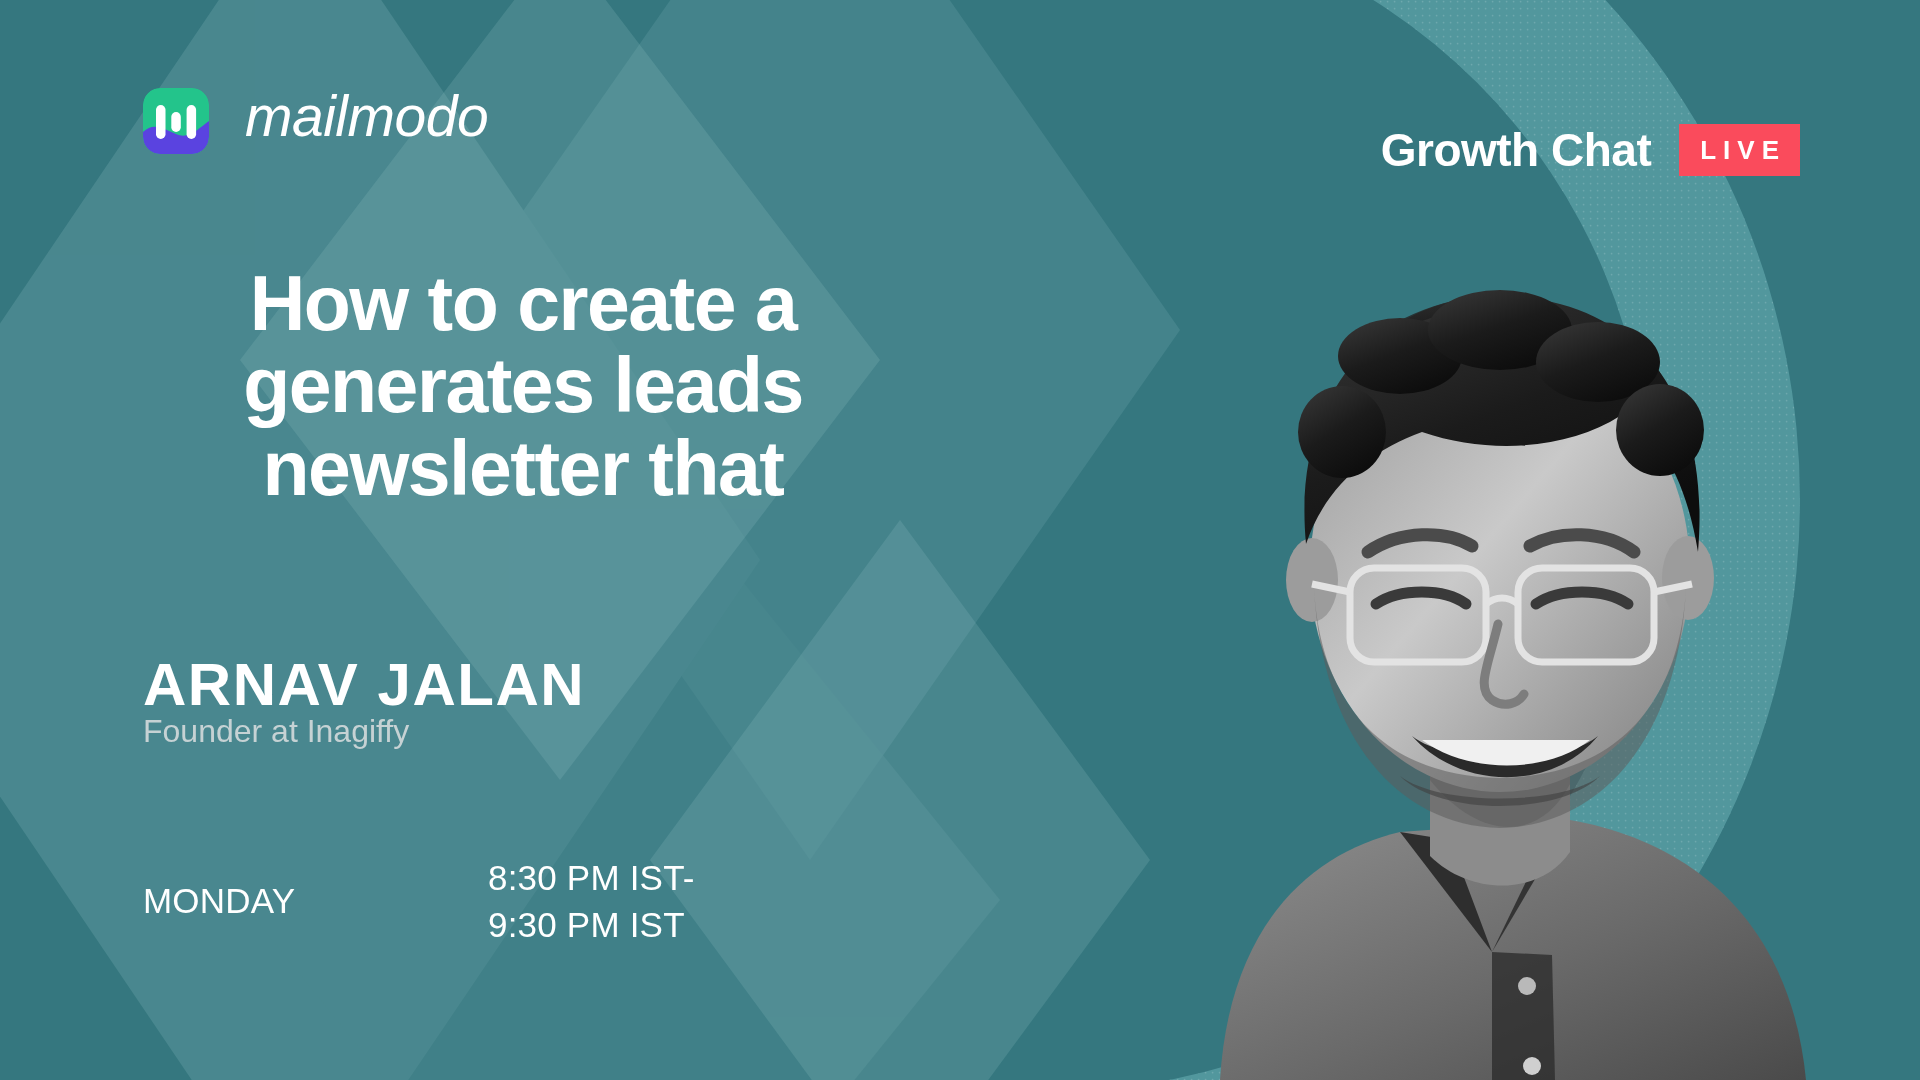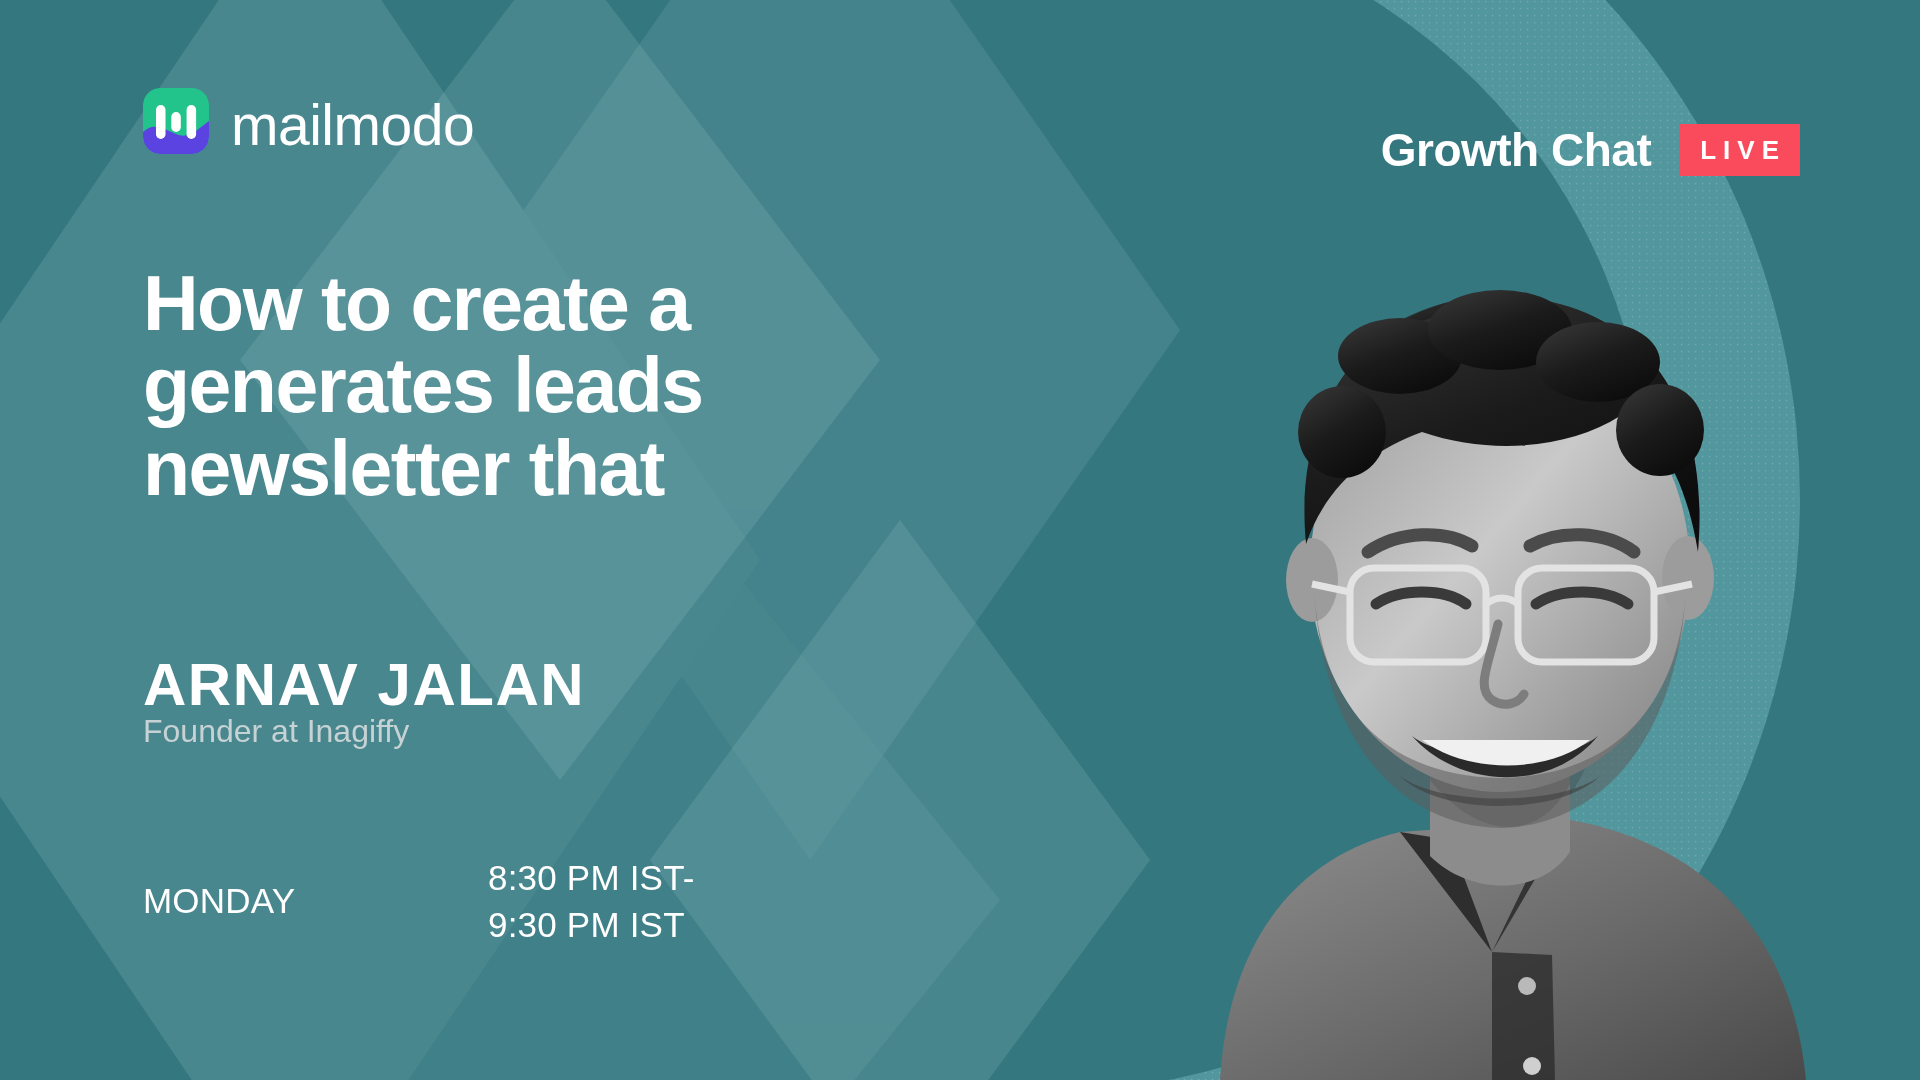--- a/index.html
+++ b/index.html
@@ -16,21 +16,21 @@
     overflow:hidden;
   }
 
   
   .bg-layer { position:absolute; inset:0; overflow:hidden; }
   .bg-svg { position:absolute; inset:0; width:1920px; height:1080px; display:block; }
 
   
   .brand {
     position:absolute; left:143px; top:88px;
-    display:flex; align-items:flex-end; gap:22px;
+    display:flex; align-items:flex-start; gap:36px;font-style:italic;
   }
   .brand-mark {
     width:66px; height:66px; border-radius:17px;
     overflow:hidden; position:relative; flex:0 0 auto;
   }
   .brand-word {
     color:#ffffff;
     font-size:57px;
     font-weight:400;
     letter-spacing:-0.5px;
@@ -62,20 +62,21 @@
 
   
   .headline {
     position:absolute; left:143px; top:262px;
     width:760px;
     color:#ffffff;
     font-size:77px;
     font-weight:bold;
     line-height:1.07;
     letter-spacing:-1.5px;
+    text-align:center;
   }
 
   .speaker {
     position:absolute; left:143px; top:655px;
   }
   .speaker-name {
     color:#ffffff;
     font-size:60px;
     font-weight:bold;
     letter-spacing:1.5px;

